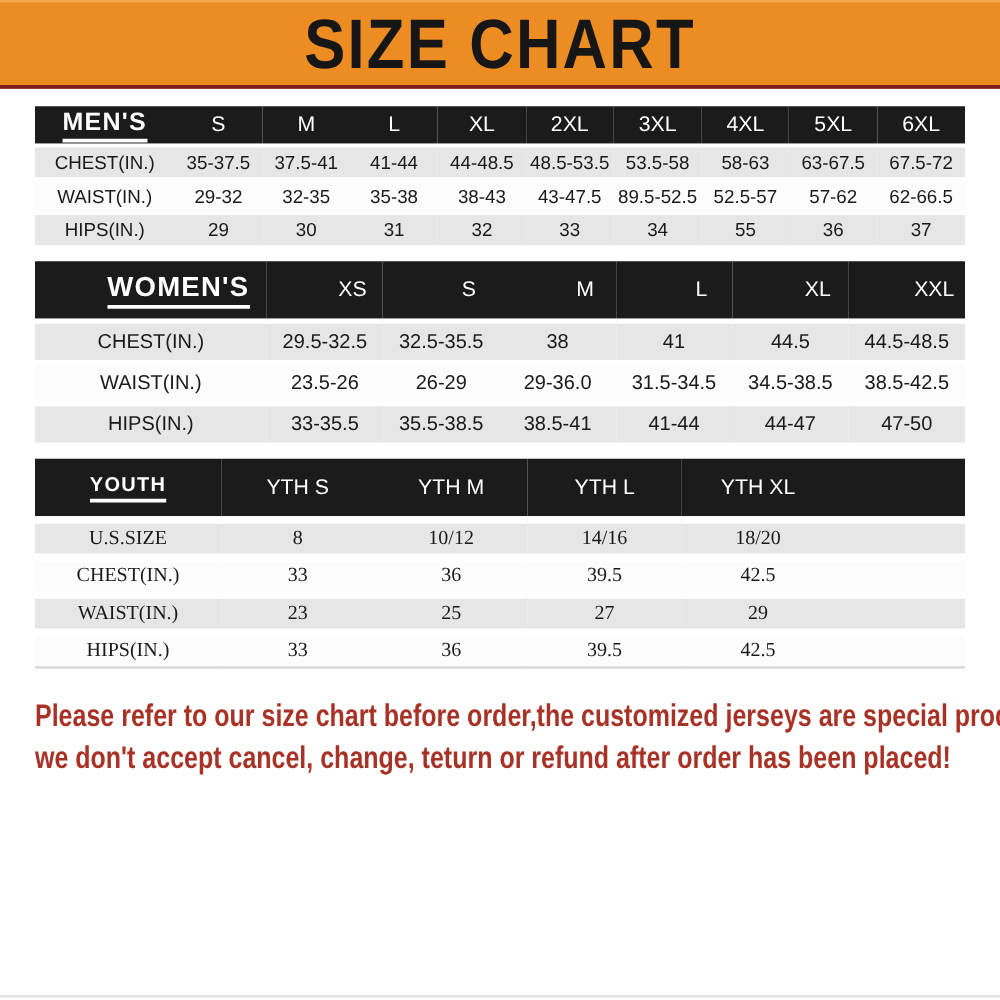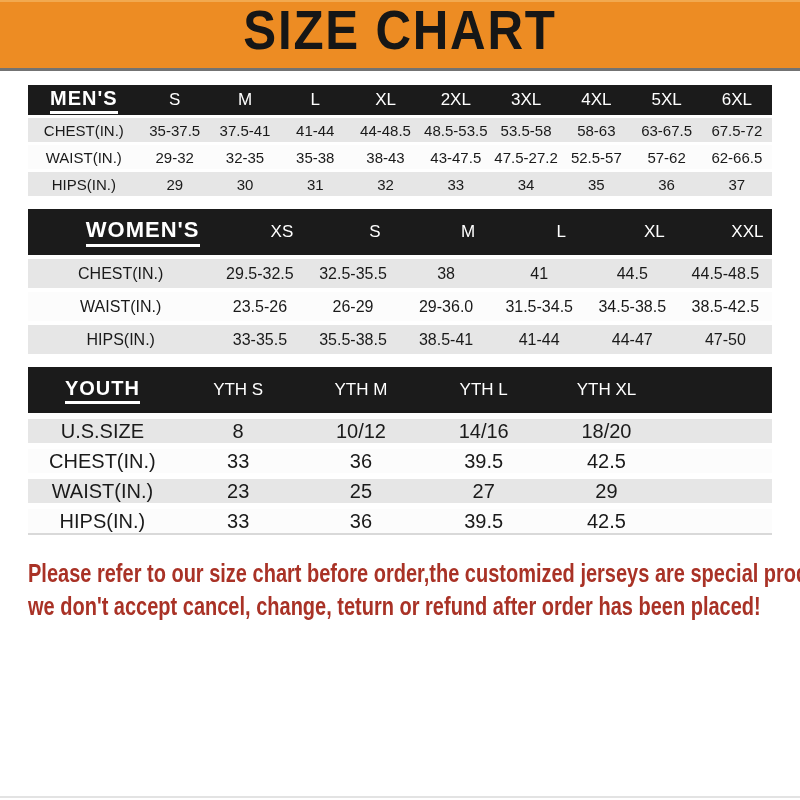--- a/index.html
+++ b/index.html
@@ -13,23 +13,23 @@
     font-family: "Liberation Sans", sans-serif;
     overflow: hidden;
     position: relative;
   }
 
   
   .banner {
     height: 66px;
     background: #ED8C23;
     border-top: 2px solid #f2a94f;
-    border-bottom: 3px solid #737373;
+    border-bottom: 3px solid #7f1d1d;
     display: flex;
-    align-items: flex-start;
+    align-items: center;
     justify-content: center;
   }
   .banner h1 {
     margin: 0;
     font-size: 56px;
     line-height: 56px;
     font-weight: bold;
     color: #161616;
     letter-spacing: 2px;
     transform: scaleX(0.88);
@@ -85,33 +85,33 @@
     display: inline-block;
     font-weight: bold;
     color: #fff;
     letter-spacing: 1px;
     border-bottom: 3px solid #ffffff;
     padding-bottom: 1px;
     white-space: nowrap;
   }
   .t-men   .bar-label { font-size: 20px; }
   .t-women .bar-label { font-size: 22px; }
-  .t-youth .bar-label { font-size: 20px; }
+  .t-youth .bar-label { font-size: 16px; }
 
   .size-table tbody td {
     text-align: center;
     vertical-align: middle;
     color: #1a1a1a;
     border-top: 3px solid #ffffff;
     padding: 0;
     white-space: nowrap;
   }
   .t-men   tbody td { height: 24px; font-size: 15px; }
   .t-women tbody td { height: 29px; font-size: 16px; border-top-width: 4px; }
-  .t-youth tbody td { height: 24px; font-size: 20px; border-top-width: 6px; }
+  .t-youth tbody td { height: 24px; font-size: 16px; border-top-width: 6px; font-family: Liberation Serif, serif; }
 
   .size-table tbody tr:nth-child(odd)  { background: #E6E6E6; }
   .size-table tbody tr:nth-child(even) { background: #FCFCFC; }
   .t-youth tbody tr:last-child td { border-bottom: 2px solid #d9d9d9; }
 
   
   .t-men   th:first-child, .t-men   td:first-child { width: 15%; }
   .t-women th:first-child, .t-women td:first-child { width: 19%; }
   .t-youth th:first-child, .t-youth td:first-child { width: 20%; }
   .t-youth .filler { width: 14%; }
@@ -173,34 +173,34 @@
             <td>63-67.5</td>
             <td>67.5-72</td>
           </tr>
           <tr>
             <td class="row-label">WAIST(IN.)</td>
             <td>29-32</td>
             <td>32-35</td>
             <td>35-38</td>
             <td>38-43</td>
             <td>43-47.5</td>
-            <td>47.5-27.2</td>
+            <td>89.5-52.5</td>
             <td>52.5-57</td>
             <td>57-62</td>
             <td>62-66.5</td>
           </tr>
           <tr>
             <td class="row-label">HIPS(IN.)</td>
             <td>29</td>
             <td>30</td>
             <td>31</td>
             <td>32</td>
             <td>33</td>
             <td>34</td>
-            <td>35</td>
+            <td>55</td>
             <td>36</td>
             <td>37</td>
           </tr>
         </tbody>
       </table>
     </section>
     <section class="chart-section sec-women">
       <table class="size-table t-women">
         <thead>
           <tr>

